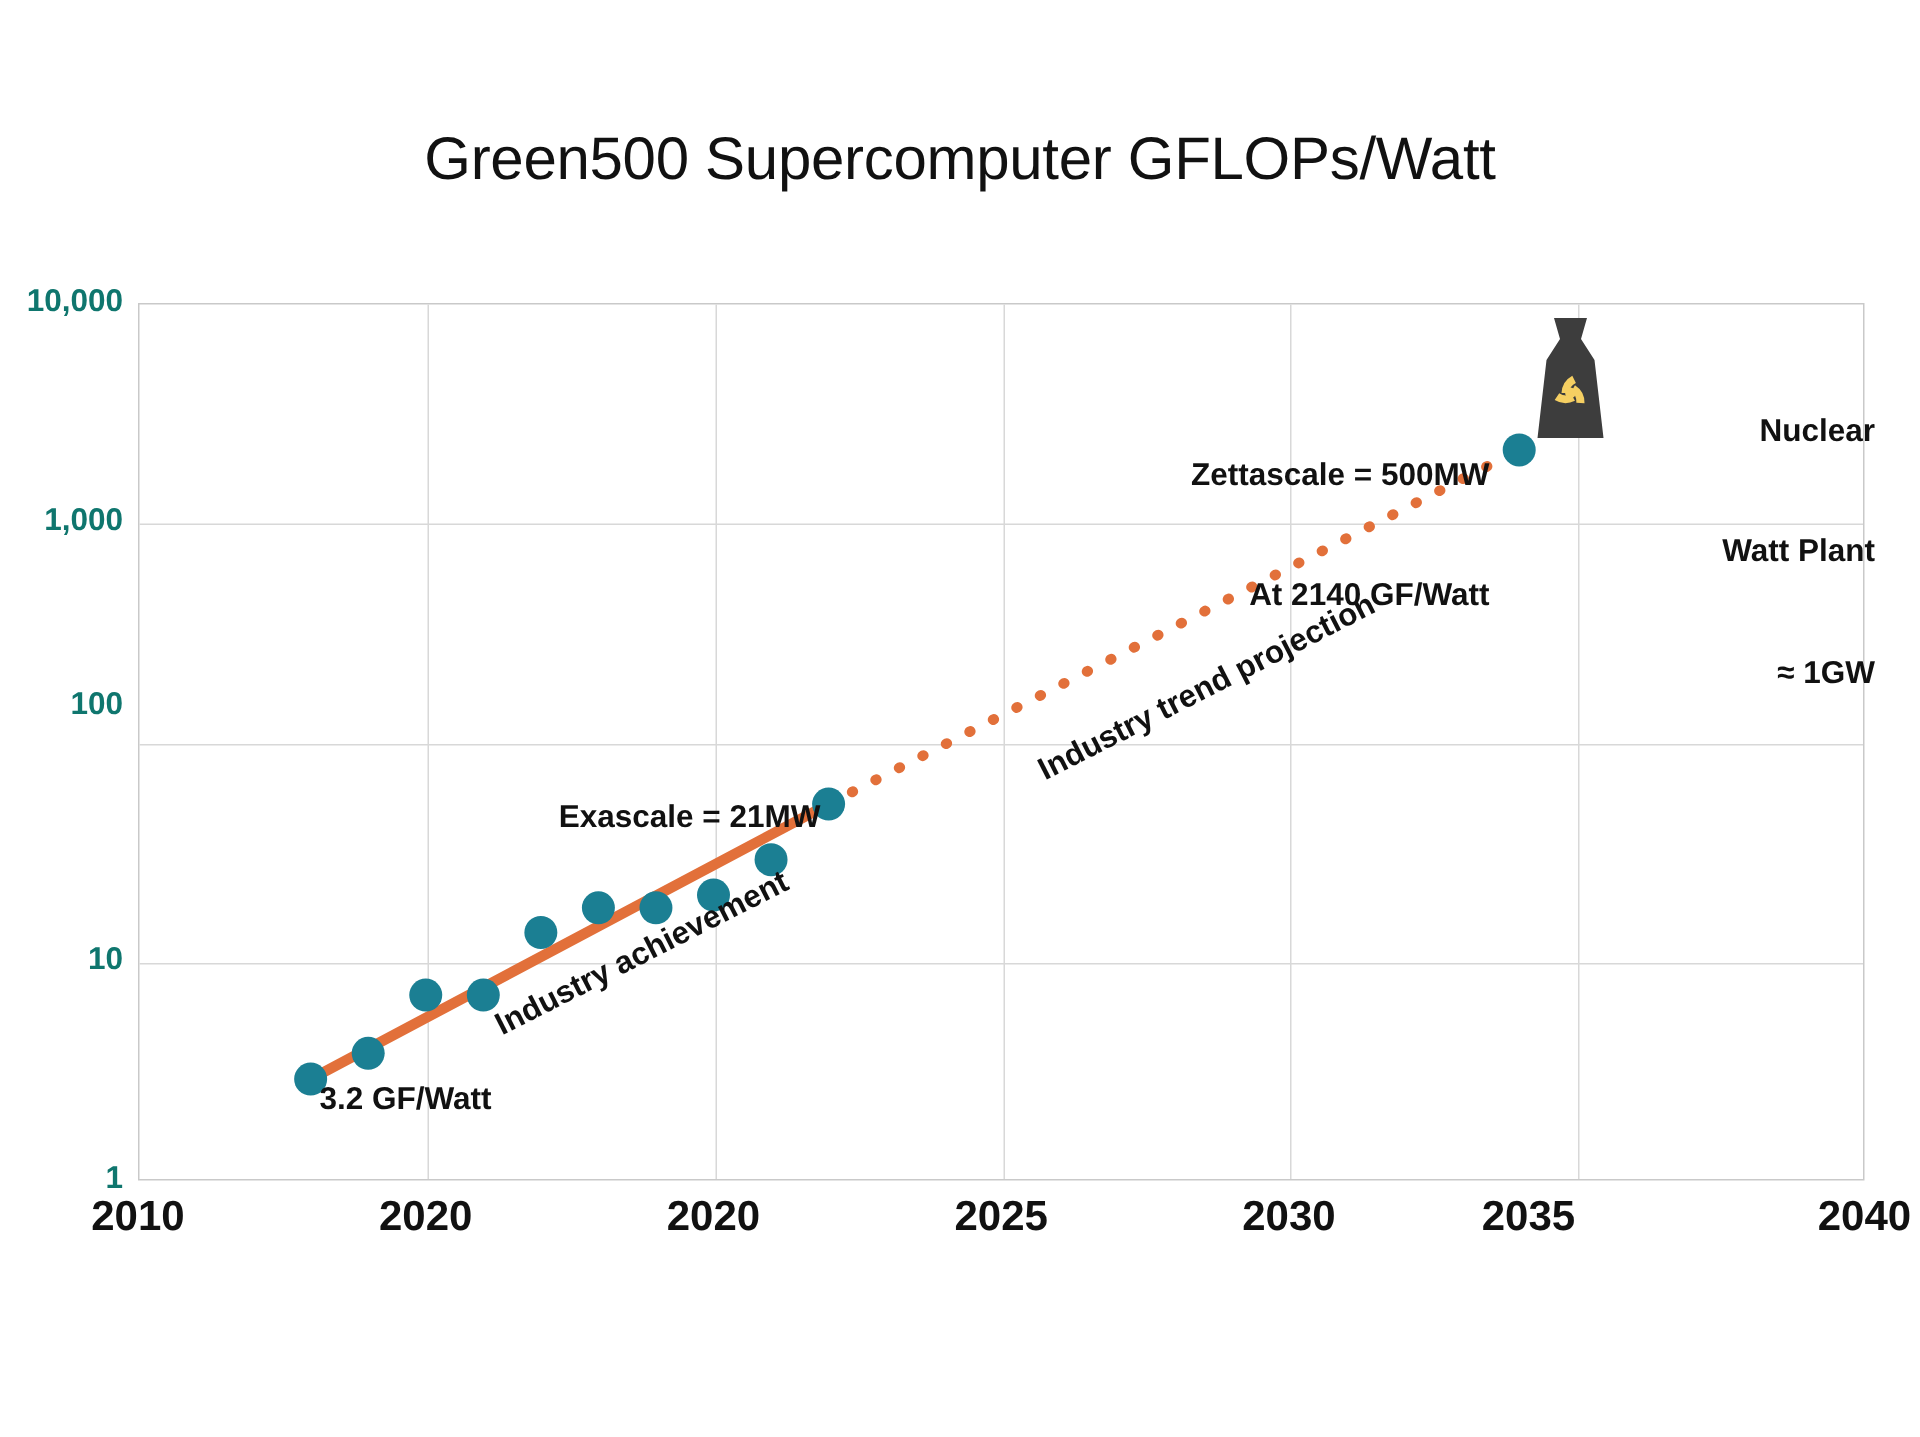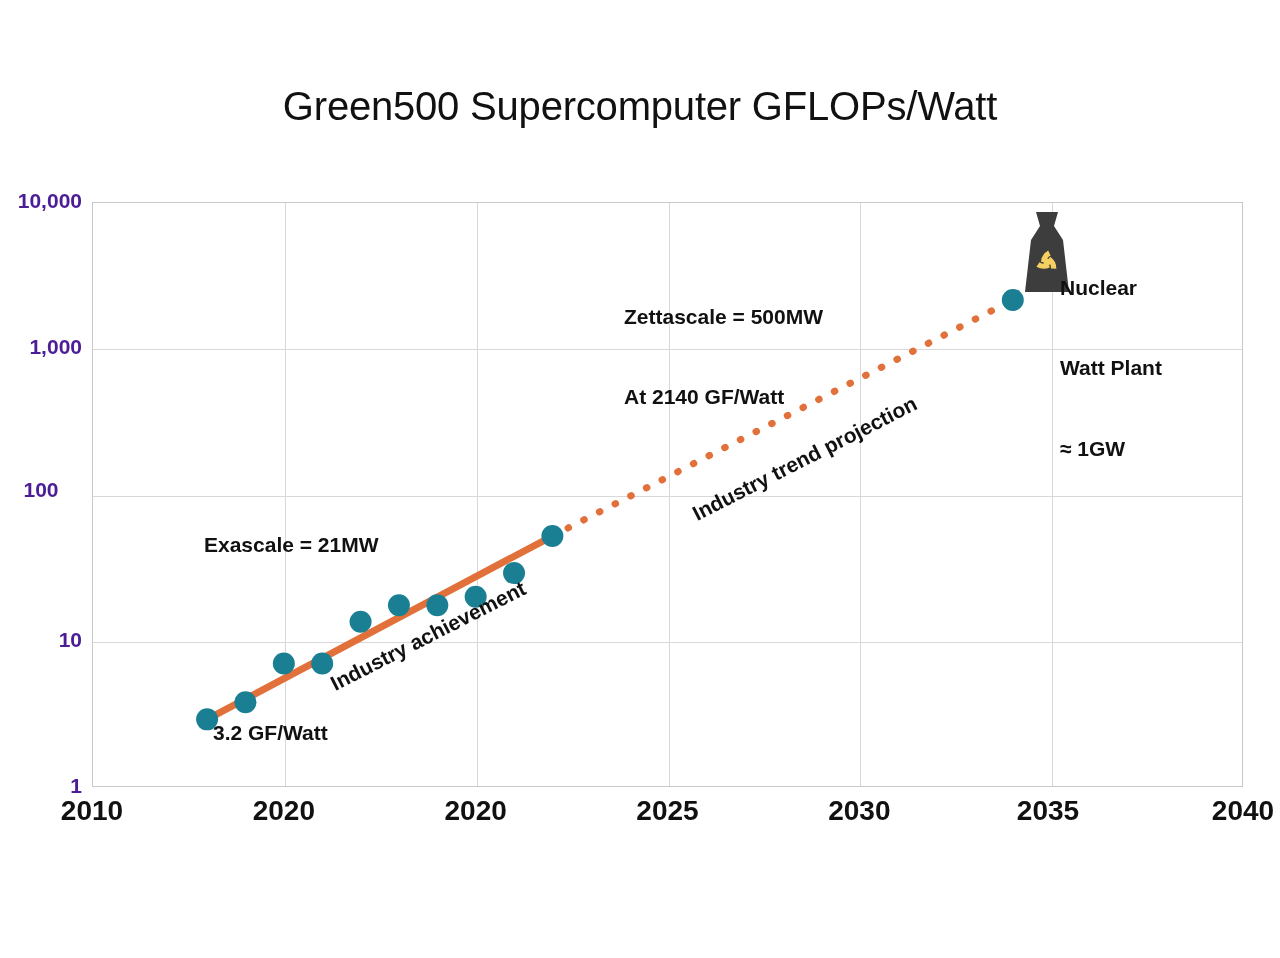--- a/index.html
+++ b/index.html
@@ -62,21 +62,21 @@
     height: 1px;
     background: #d8d8d8;
   }
   .ytick-wrap {
     position: absolute;
     left: 0;
     width: 82px;
     text-align: right;
     font-size: 21px;
     font-weight: 700;
-    color: #4c1d95;
+    color: #0f766e;
   }
   .xtick {
     position: absolute;
     top: 795px;
     font-size: 28px;
     font-weight: 700;
     color: #111111;
     text-align: center;
     width: 90px;
     margin-left: -45px;
@@ -96,21 +96,21 @@
   
   .annot {
     position: absolute;
     font-size: 21px;
     font-weight: 700;
     color: #111111;
     line-height: 1.28;
     white-space: pre;
   }
   .annot.right {
-    text-align: left;
+    text-align: right;
   }
   .rot-label {
     position: absolute;
     font-size: 21px;
     font-weight: 700;
     color: #111111;
     white-space: nowrap;
     transform-origin: 0 50%;
   }
 
@@ -126,32 +126,32 @@
 </head>
 <body>
 
 <div id="slide">
 
   <div class="chart-title">Green500 Supercomputer GFLOPs/Watt</div>
 
   <div id="ylabels">
       <div class="ytick-wrap" style="top: 774px;">1</div>
       <div class="ytick-wrap" style="top: 627.75px;">10</div>
-      <div class="ytick-wrap" style="top: 478px; text-align: center;">100</div>
+      <div class="ytick-wrap" style="top: 458px;">100</div>
       <div class="ytick-wrap" style="top: 335.25px;">1,000</div>
       <div class="ytick-wrap" style="top: 189px;">10,000</div>
     </div>
 
   <div id="xlabels">
       <div class="xtick" style="left: 92px;">2010</div>
       <div class="xtick" style="left: 283.833px;">2020</div>
       <div class="xtick" style="left: 475.667px;">2020</div>
       <div class="xtick" style="left: 667.5px;">2025</div>
       <div class="xtick" style="left: 859.333px;">2030</div>
-      <div class="xtick" style="left: 1048px;">2035</div>
+      <div class="xtick" style="left: 1019px;">2035</div>
       <div class="xtick" style="left: 1243px;">2040</div>
     </div>
 
   <div class="plot-area">
     <div id="grid-layer">
         <div class="gridline-v" style="left: 191.833px;"></div>
         <div class="gridline-v" style="left: 383.667px;"></div>
         <div class="gridline-v" style="left: 575.5px;"></div>
         <div class="gridline-v" style="left: 767.333px;"></div>
         <div class="gridline-v" style="left: 959.167px;"></div>

